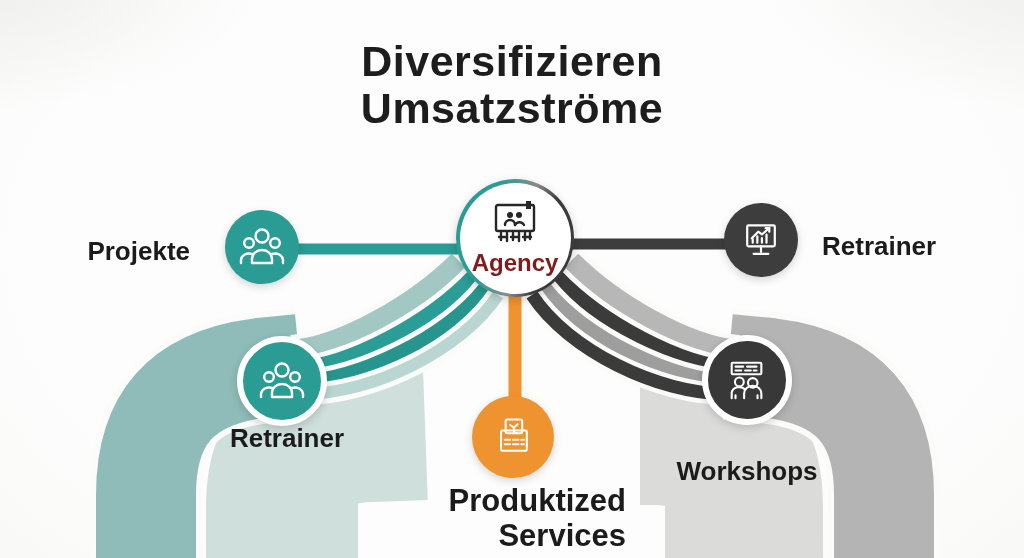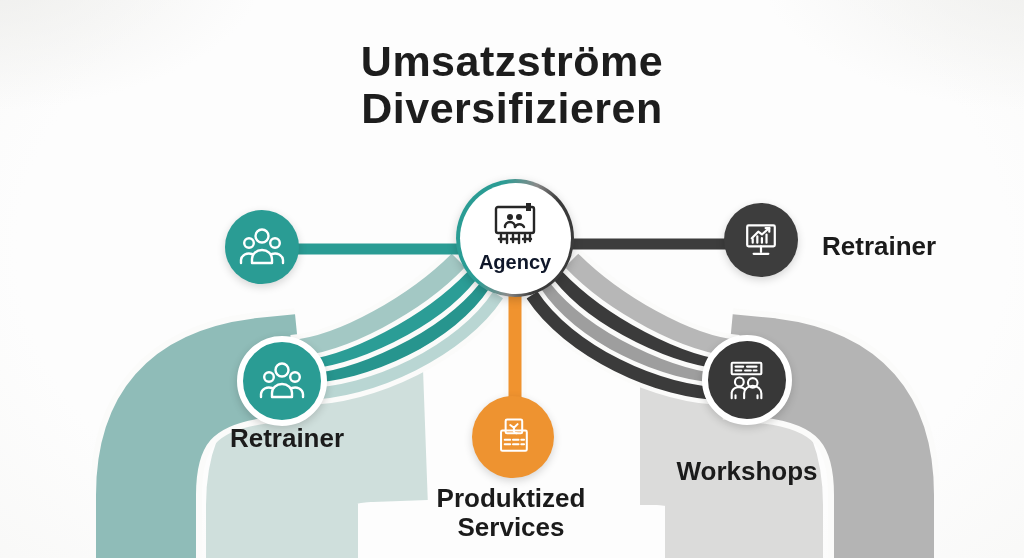--- a/index.html
+++ b/index.html
@@ -11,21 +11,21 @@
       radial-gradient(ellipse 420px 200px at 103% -5%, #efefed 0%, rgba(239,239,237,0) 70%),
       radial-gradient(ellipse 900px 600px at 50% 45%, #fdfdfd 55%, #f4f4f2 100%);
   }
   svg.ribbons{position:absolute;left:0;top:0;z-index:1;}
   .node{position:absolute;z-index:3;border-radius:50%;display:flex;align-items:center;justify-content:center;box-shadow:0 3px 8px rgba(0,0,0,.16);}
   .node svg{display:block;}
   .agency-ring{position:absolute;z-index:4;width:118px;height:118px;border-radius:50%;
     background:linear-gradient(105deg,#2A9C94 32%,#8a8a8a 55%,#3a3a3a 72%);
     display:flex;align-items:center;justify-content:center;box-shadow:0 3px 10px rgba(0,0,0,.18);}
   .agency-inner{width:111px;height:111px;border-radius:50%;background:#fff;display:flex;flex-direction:column;align-items:center;justify-content:center;gap:1px;}
-  .agency-label{font-size:20px;font-weight:700;color:#0f172a;margin-top:-2px;}
+  .agency-label{font-size:24px;font-weight:700;color:#7f1d1d;margin-top:-2px;}
   .lbl{position:absolute;z-index:5;font-weight:700;color:#1b1b1b;white-space:nowrap;}
   .title{position:absolute;z-index:5;left:0;top:38px;width:100%;text-align:center;
     font-size:43px;line-height:1.1;font-weight:700;color:#1d1d1d;letter-spacing:.5px;}
   .lbl-center{text-align:center;white-space:normal;line-height:1.12;}
 </style>
 </head>
 <body>
 
 <div id="stage">
 
@@ -61,22 +61,22 @@
       <path d="M 532,295 C 568,350 658,394 727,394" stroke="#3B3B3B" stroke-width="13"></path>
     </g>
 
     <path d="M 262,249 L 515,249" stroke="#2A9C94" stroke-width="11"></path>
     <path d="M 515,244 L 761,244" stroke="#3D3D3D" stroke-width="11"></path>
     <path d="M 515,240 L 515,430" stroke="#FBFBFA" stroke-width="23"></path>
     <path d="M 515,240 L 515,430" stroke="#F0932F" stroke-width="13"></path>
   </svg>
 
   <div class="title">
+    <div>Diversifizieren</div>
     <div>Umsatzströme</div>
-    <div>Diversifizieren</div>
   </div>
 
   <div class="agency-ring" style="left:456px;top:179px;">
     <div class="agency-inner">
       <svg width="56" height="50" viewBox="0 0 56 50" stroke="#262626" stroke-width="2.4" fill="none" stroke-linecap="round" stroke-linejoin="round">
         <rect x="9" y="5" width="38" height="26" rx="2"></rect>
         <rect x="39" y="1" width="5" height="8" fill="#262626" stroke="none"></rect>
         <circle cx="23" cy="15" r="3" fill="#262626" stroke="none"></circle>
         <circle cx="32" cy="15" r="3" fill="#262626" stroke="none"></circle>
         <path d="M18,25 a5,5 0 0 1 10,0"></path>
@@ -137,18 +137,19 @@
       <rect x="9" y="5" width="31" height="12" rx="1"></rect>
       <path d="M13,9 h8 M25,9 h10 M13,13 h6 M23,13 h6 M32,13 h3"></path>
       <circle cx="17" cy="25" r="4.6"></circle>
       <circle cx="31" cy="26" r="5"></circle>
       <path d="M9,42 v-6 a8,7 0 0 1 14,-3"></path>
       <path d="M22,42 v-5 a9,8 0 0 1 18,0 v5"></path>
       <path d="M13,42 v-3 M36,42 v-3"></path>
     </svg>
   </div>
 
+  <div class="lbl" style="right:834px;top:236px;font-size:26px;">Projekte</div>
   <div class="lbl" style="left:822px;top:231px;font-size:26px;">Retrainer</div>
   <div class="lbl lbl-center" style="left:187px;top:424px;width:200px;font-size:26px;">Retrainer</div>
-  <div class="lbl lbl-center" style="left:396px;top:484px;width:230px;font-size:26px;line-height:1.12;">Produktized Services</div>
+  <div class="lbl lbl-center" style="left:396px;top:484px;width:230px;font-size:31px;line-height:1.12;text-align:right;">Produktized Services</div>
   <div class="lbl lbl-center" style="left:637px;top:424px;width:220px;font-size:26px;margin-top:33px;">Workshops</div>
 
 </div>
 
 </body></html>

